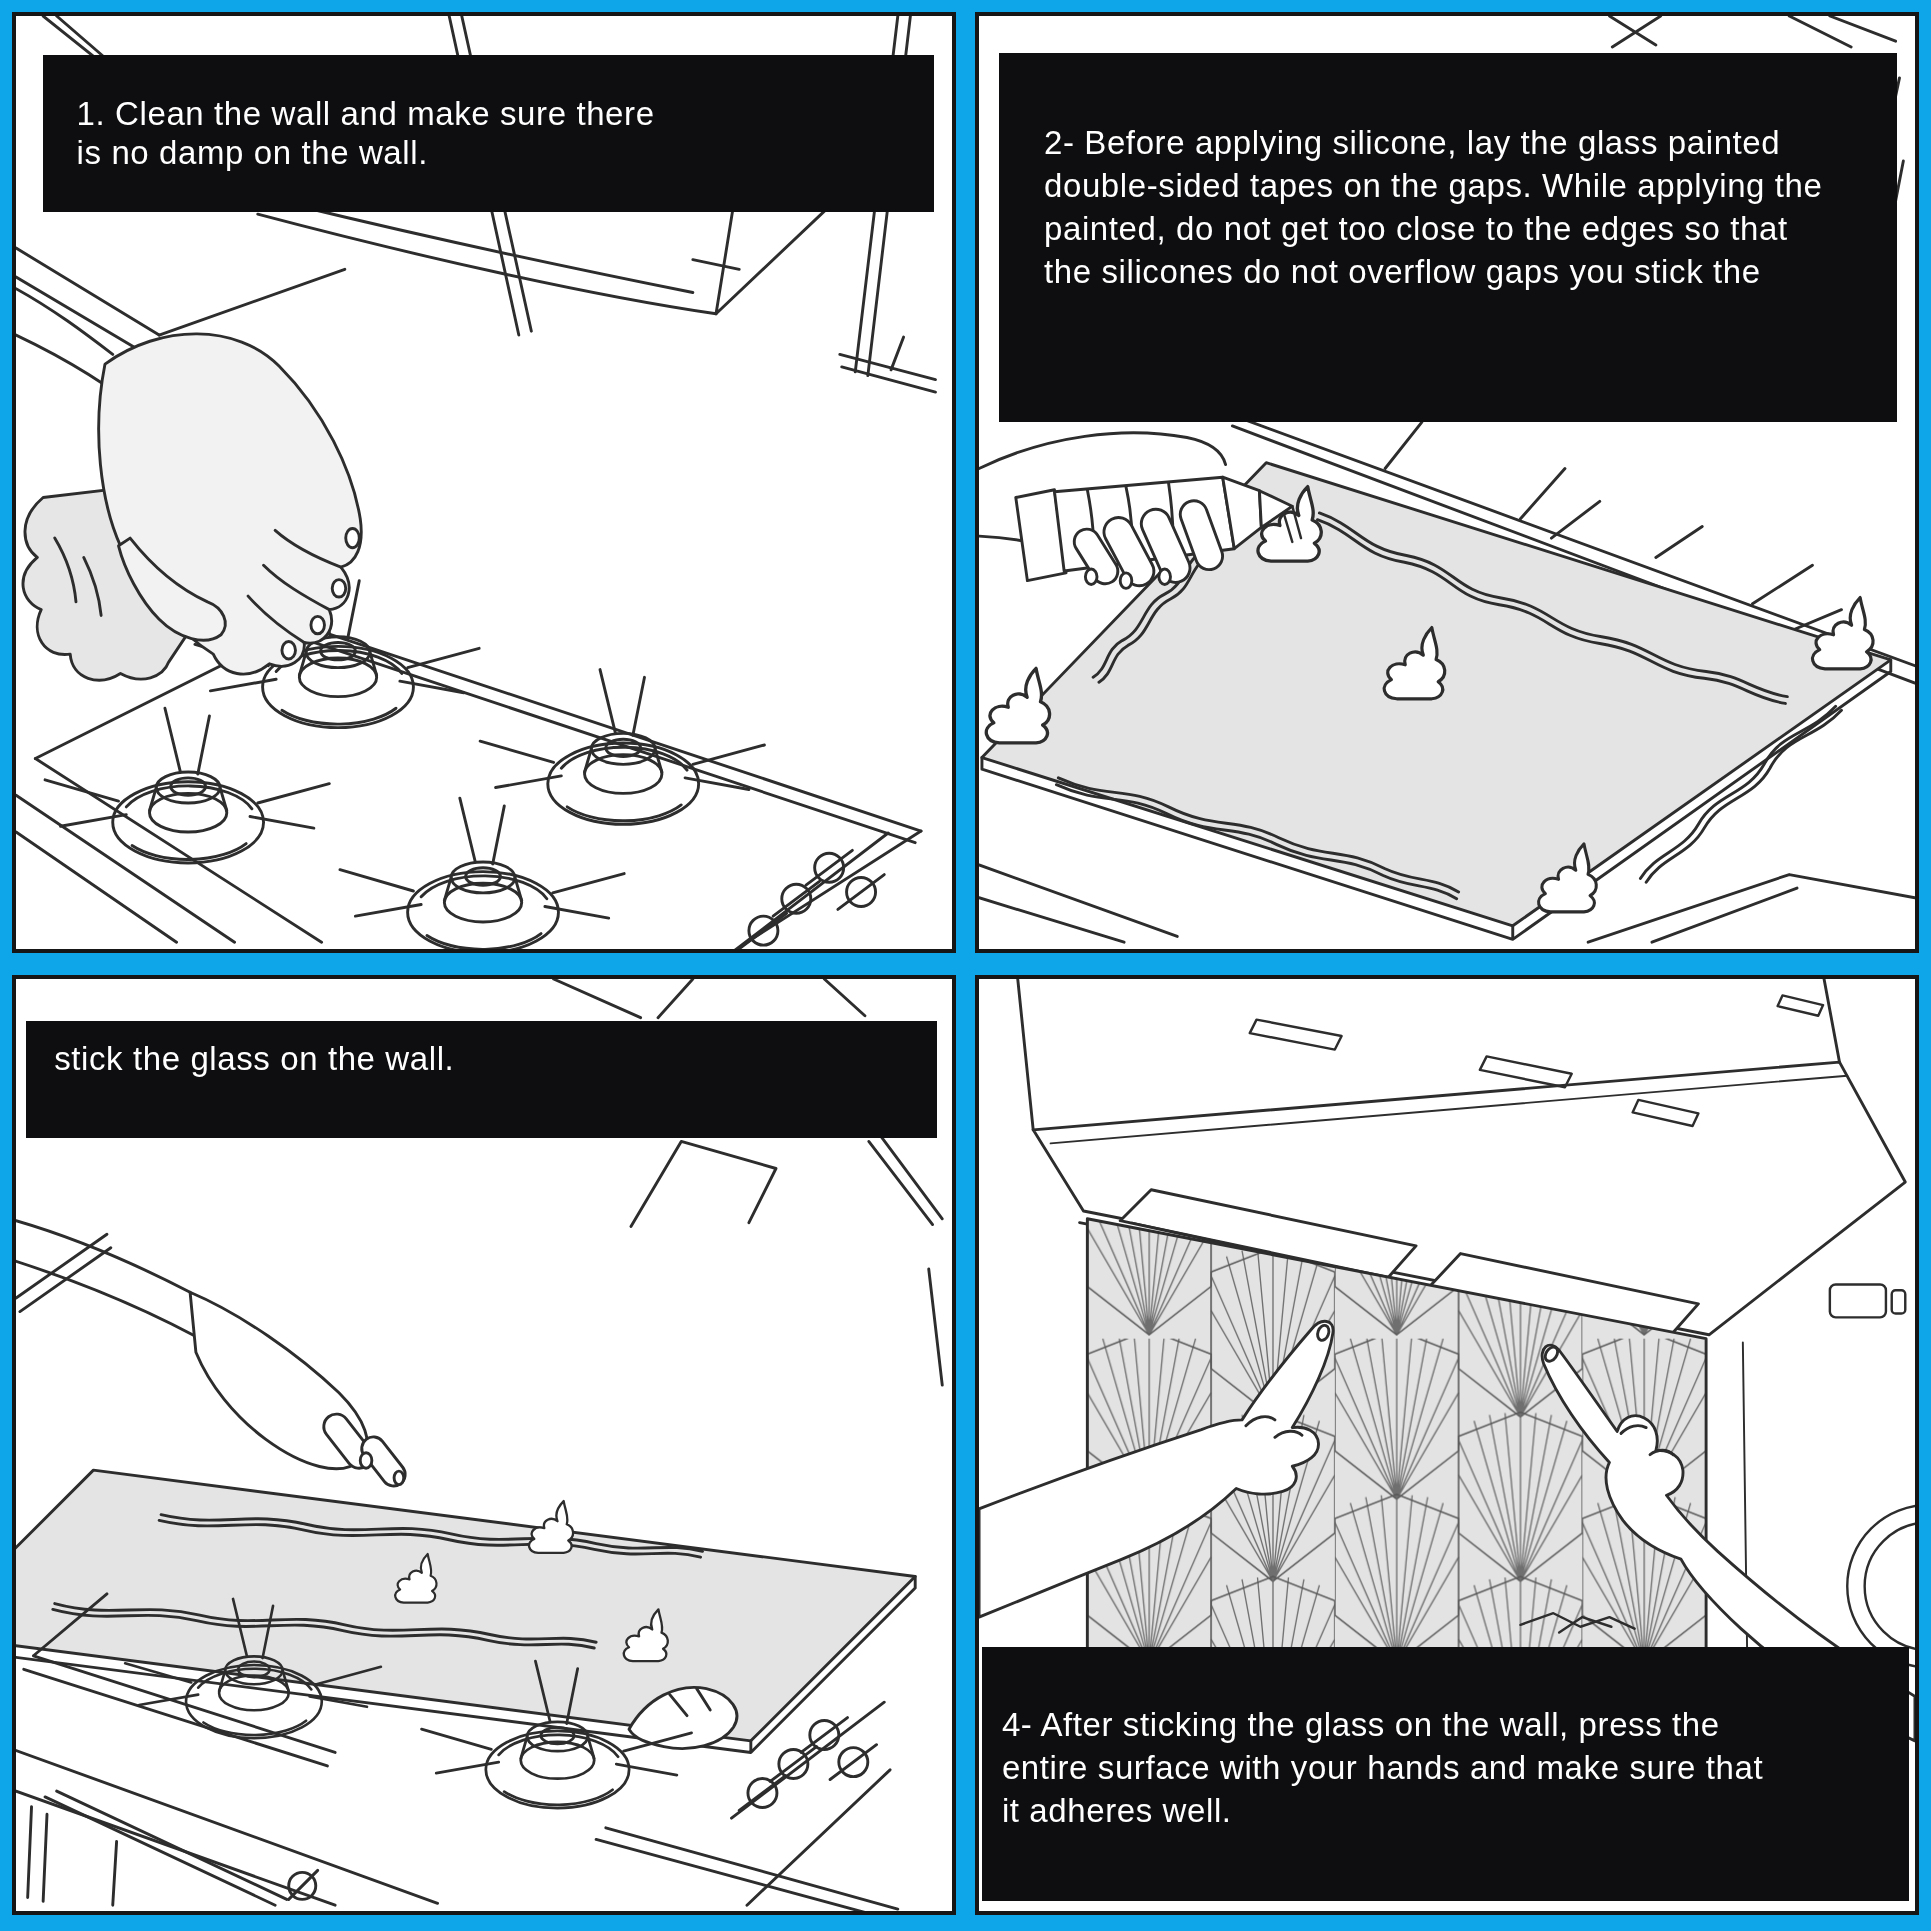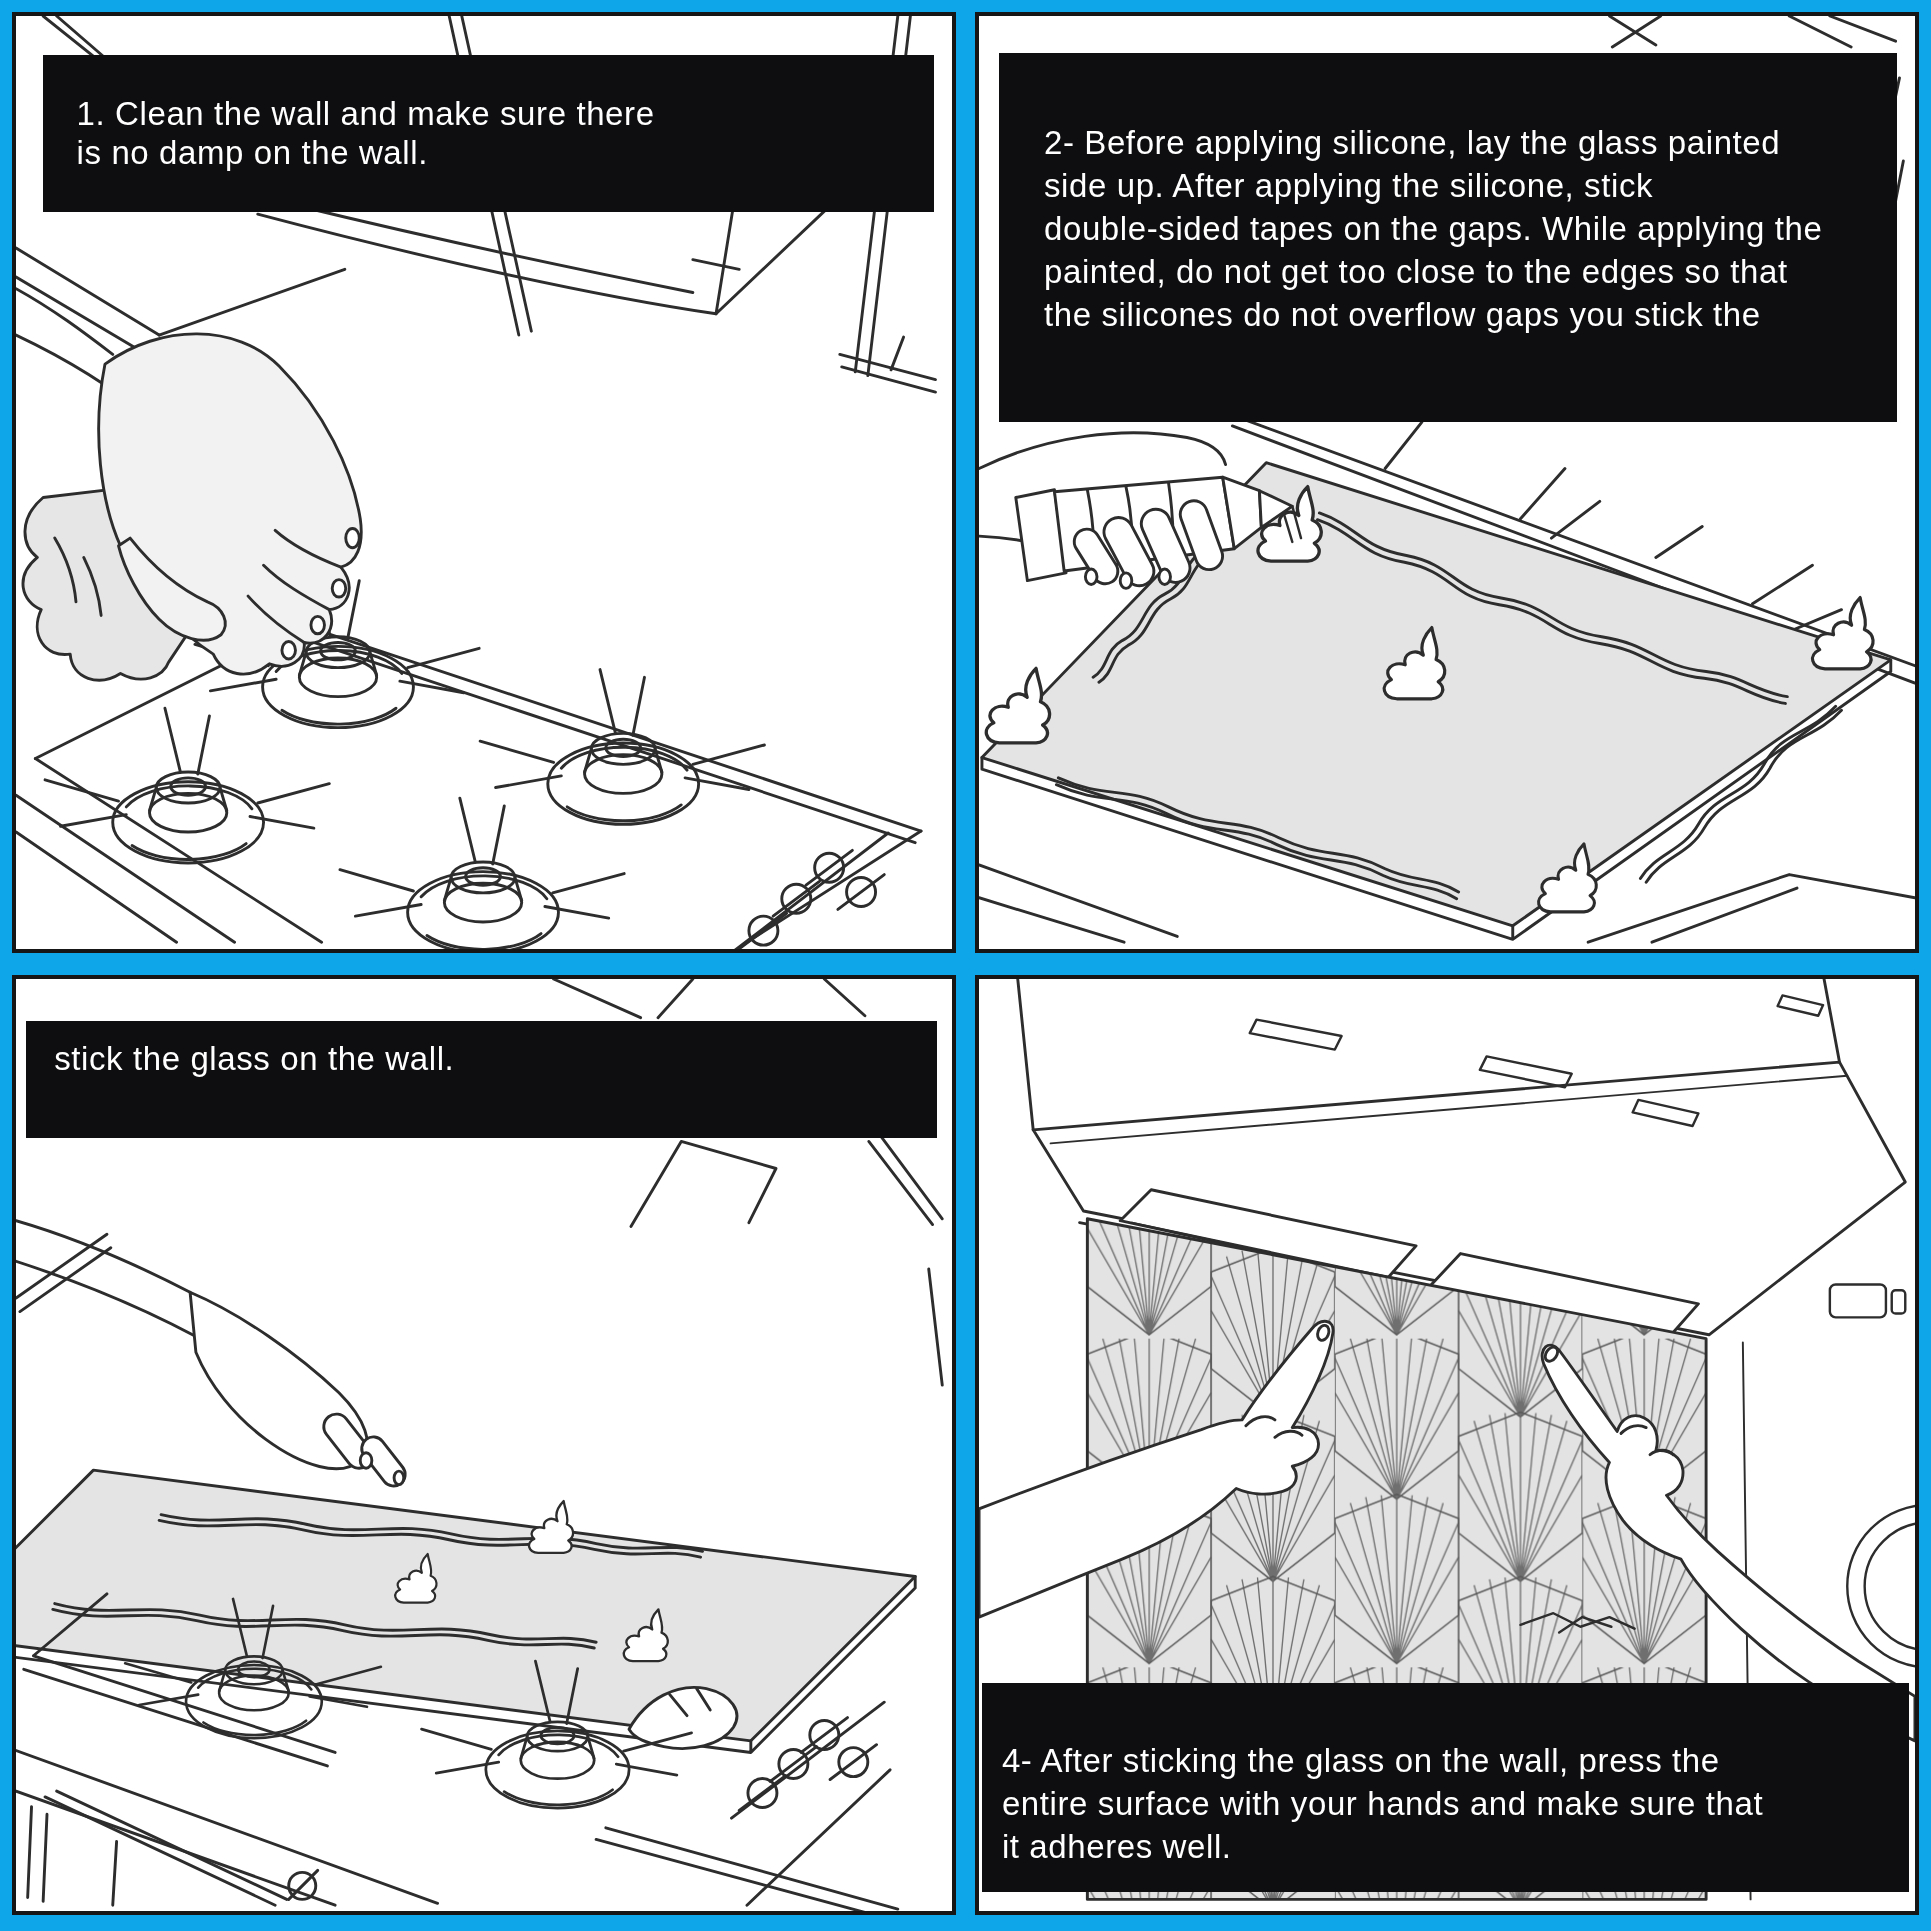--- a/index.html
+++ b/index.html
@@ -148,21 +148,20 @@
           <rect x="178" y="508" width="30" height="80" rx="15" transform="rotate(-24 193 548)"></rect>
           <rect x="216" y="500" width="28" height="74" rx="14" transform="rotate(-20 230 537)"></rect>
         </g>
         <ellipse cx="116" cy="580" rx="6" ry="8" fill="#ffffff"></ellipse>
         <ellipse cx="152" cy="584" rx="6" ry="8" fill="#ffffff"></ellipse>
         <ellipse cx="192" cy="580" rx="6" ry="8" fill="#ffffff"></ellipse>
       </g>
     </svg>
     <div class="caption" style="left:20px;top:37px;width:898px;height:369px;padding:68px 19.3px 0 45px">
       <div class="ln">2- Before applying silicone, lay the glass painted</div>
-      <div class="ln">side up. After applying the silicone, stick</div>
       <div class="ln">double-sided tapes on the gaps. While applying the</div>
       <div class="ln">painted, do not get too close to the edges so that</div>
       <div class="ln">the silicones do not overflow gaps you stick the</div>
     </div>
   </section>
 
   <section class="panel" style="left:11.6px;top:975px;width:944px;height:940px">
     <svg class="illus" viewBox="0 0 968 964" aria-hidden="true">
       <defs>
         <g id="p3b" stroke="#2d2d2d" stroke-width="3" fill="none" stroke-linecap="round">
@@ -282,21 +281,21 @@
         <ellipse cx="356" cy="366" rx="5.5" ry="8" transform="rotate(20 356 366)" fill="#ffffff"></ellipse>
         <path d="M 276 462 C 286 452, 298 450, 306 456 M 306 474 C 316 466, 328 466, 334 472"></path>
 
         <path fill="#ffffff" d="M 968 788 C 898 756, 836 716, 788 672 C 760 646, 738 622, 726 600 C 702 592, 680 578, 666 560 C 650 538, 644 516, 652 500 C 624 470, 598 432, 584 398 C 578 382, 590 372, 600 384 C 618 408, 640 440, 660 468 C 664 454, 676 448, 688 454 C 700 460, 704 474, 700 488 C 714 486, 726 494, 728 508 C 729 520, 723 530, 711 534 C 724 552, 742 572, 764 592 C 804 628, 858 672, 910 706 L 968 742 Z"></path>
         <ellipse cx="592" cy="388" rx="5.5" ry="8" transform="rotate(35 592 388)" fill="#ffffff"></ellipse>
         <path d="M 664 470 C 672 462, 682 460, 690 464 M 694 492 C 702 486, 712 486, 718 492"></path>
 
         <path d="M 560 668 l 34 -12 l 28 14 l 30 -10 l 26 12 M 600 676 l 24 -16 l 30 10" stroke-width="2.5"></path>
       </g>
     </svg>
-    <div class="caption" style="left:2.9px;top:704px;width:927px;height:209px;padding:56px 22px 0 20px">
+    <div class="caption" style="left:2.9px;top:668px;width:927px;height:254px;padding:56px 22px 0 20px">
       <div class="ln">4- After sticking the glass on the wall, press the</div>
       <div class="ln">entire surface with your hands and make sure that</div>
       <div class="ln">it adheres well.</div>
     </div>
   </section>
 
 </div>
 
 
 </body></html>

